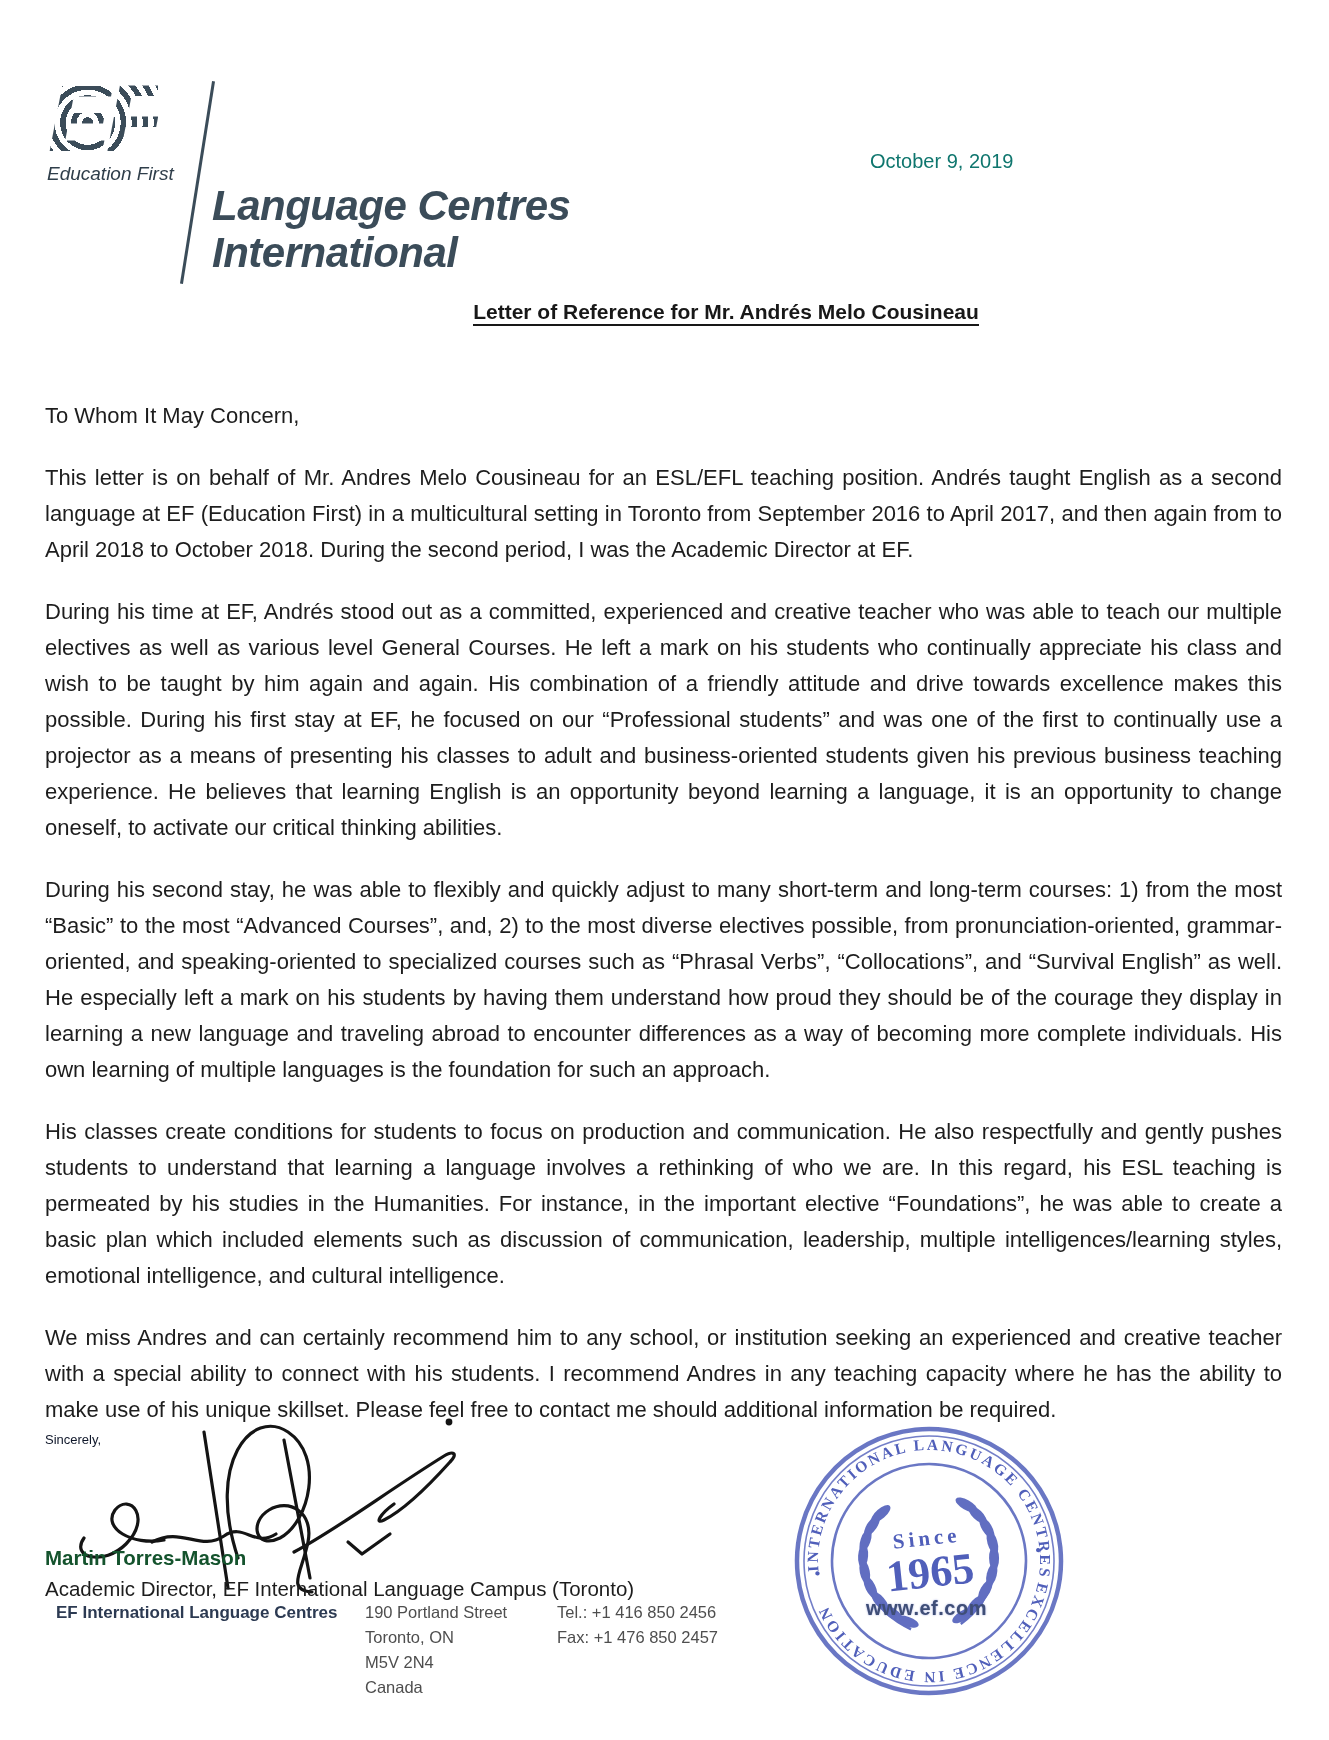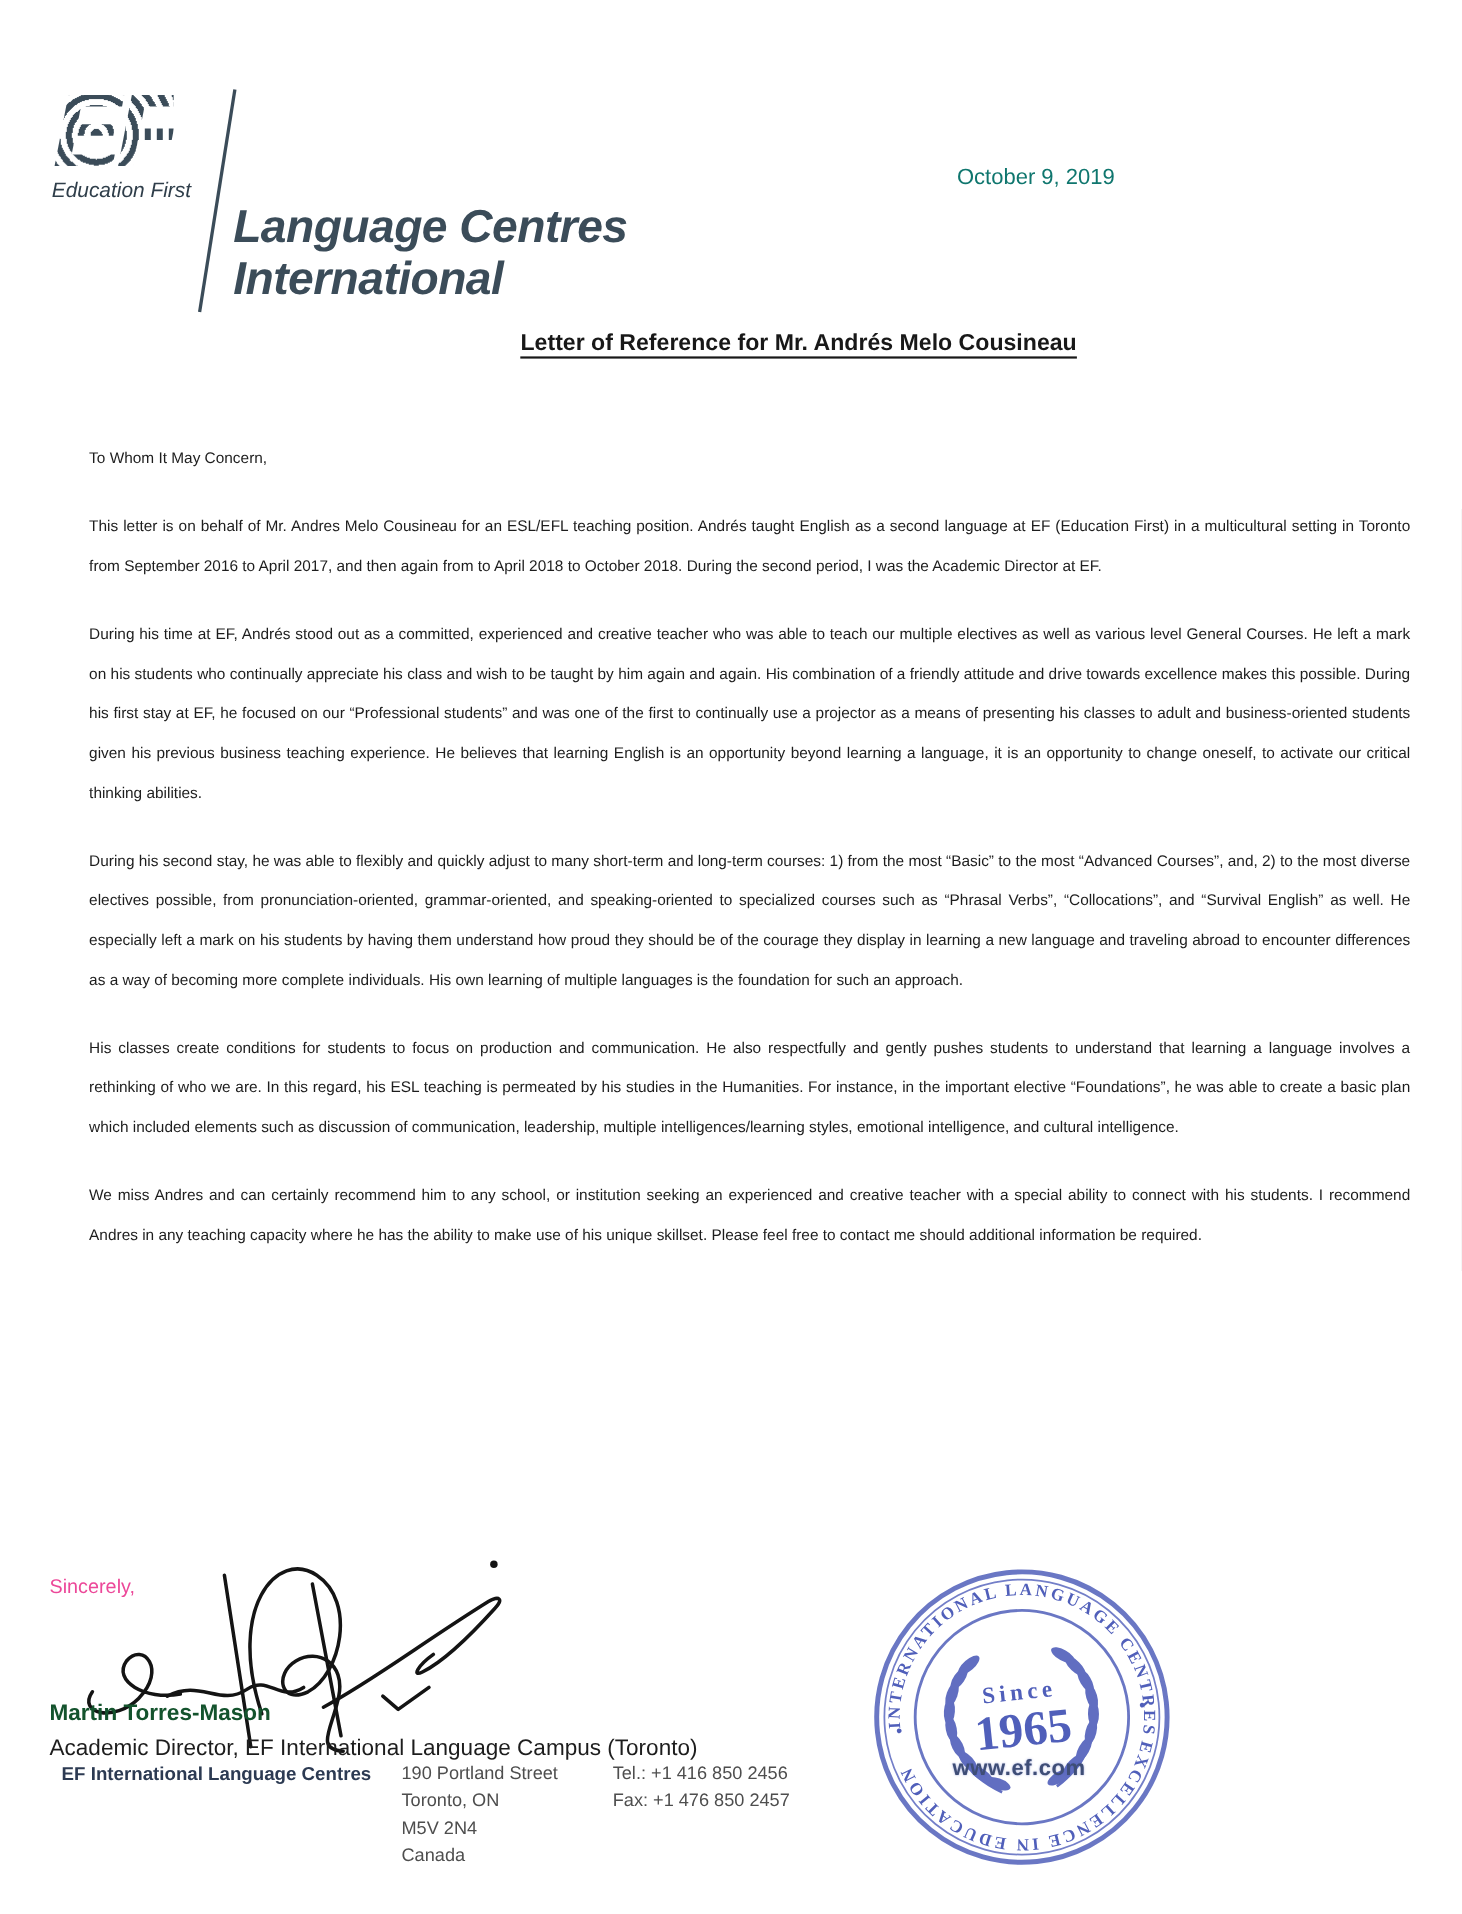--- a/index.html
+++ b/index.html
@@ -45,26 +45,26 @@
   .title-wrap{
     position:absolute;left:173px;right:50px;top:300px;
     text-align:center;
   }
   .title-wrap span{
     font-weight:bold;font-size:21px;color:#181818;
     border-bottom:2.5px solid #181818;padding-bottom:1px;
   }
   .body-block{
     position:absolute;left:45px;right:47px;top:398px;
-    font-size:14px;line-height:36px;color:#1d1d1d;margin-left:36px;
+    font-size:22px;line-height:36px;color:#1d1d1d;
   }
   .salutation{margin:0;}
   .para{margin:26px 0 0 0;text-align:justify;}
   
-  .closing{position:absolute;left:45px;top:1432px;font-size:18px;color:#ec4899;}
+  .closing{position:absolute;left:45px;top:1432px;font-size:13px;color:#0f172a;}
   .sig-svg{position:absolute;left:52px;top:1400px;pointer-events:none;}
   .signer-name{position:absolute;left:45px;top:1546px;font-size:20.5px;font-weight:bold;color:#14532d;}
   .signer-role{position:absolute;left:45px;top:1577px;font-size:20.5px;color:#1d1d1d;}
   
   .stamp{position:absolute;left:789px;top:1421px;width:280px;height:280px;opacity:.93;transform:rotate(-6deg);}
   .stamp-url{
     position:absolute;left:866px;top:1597px;
     font-size:20px;font-weight:bold;color:#3f4e76;letter-spacing:.5px;
     text-shadow:0 0 2px rgba(67,83,181,.55);
   }

